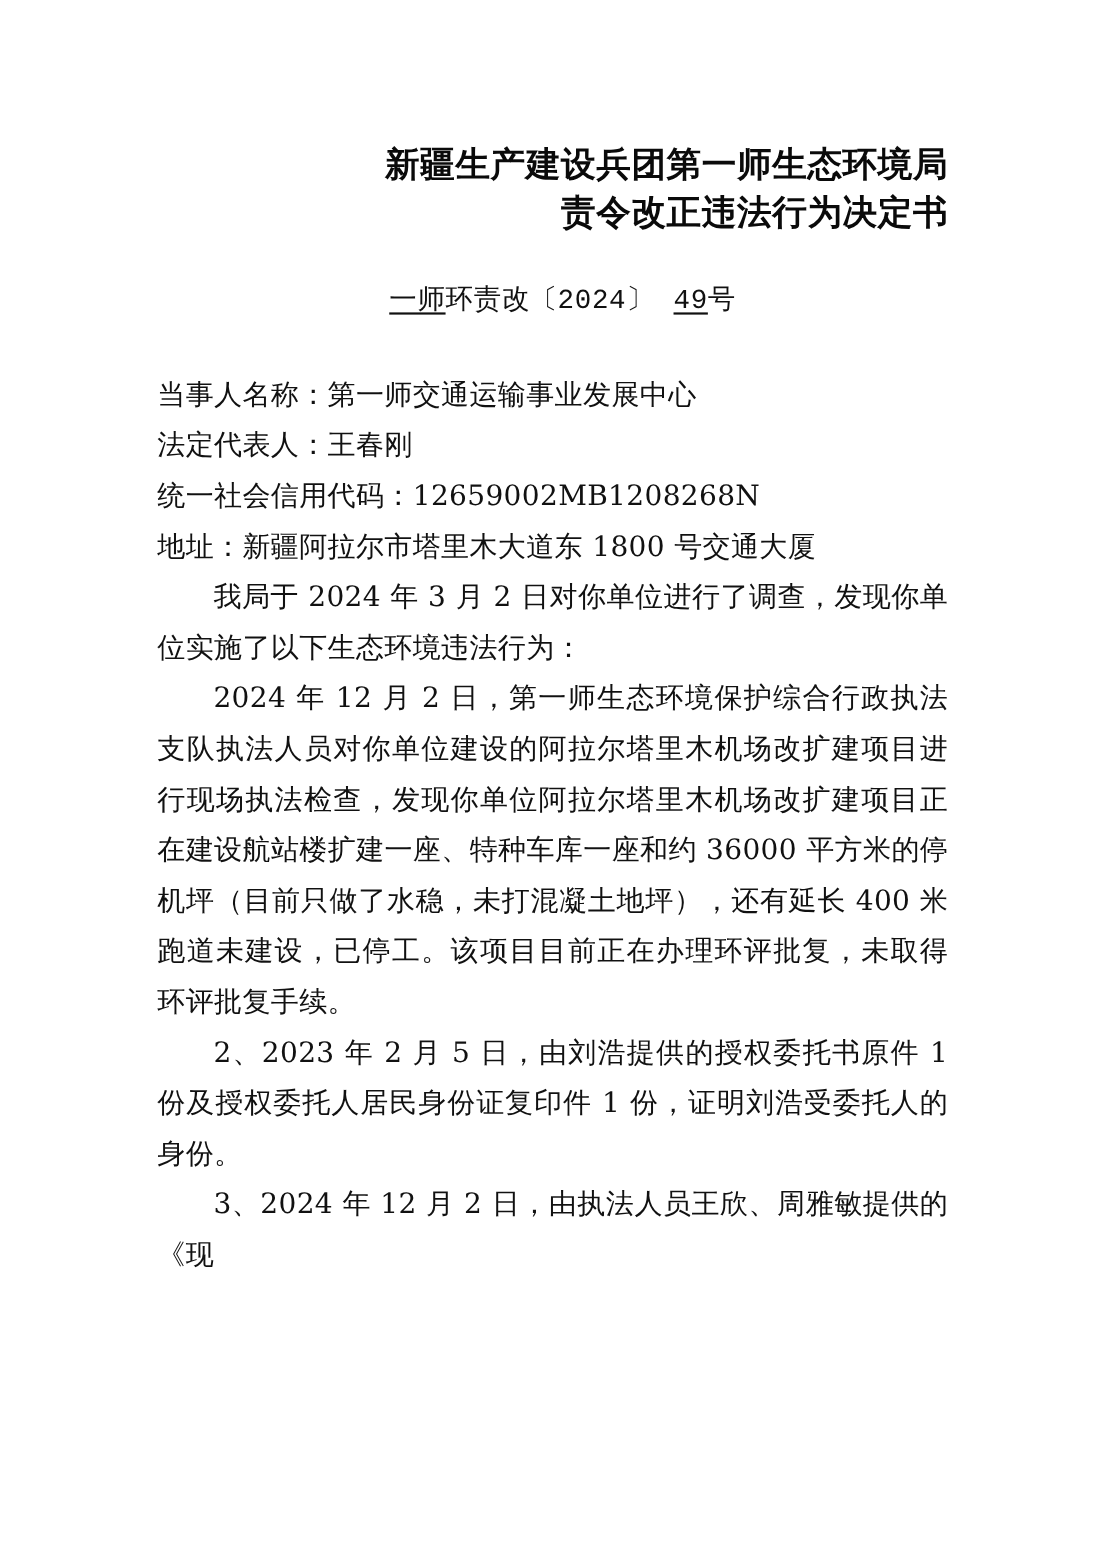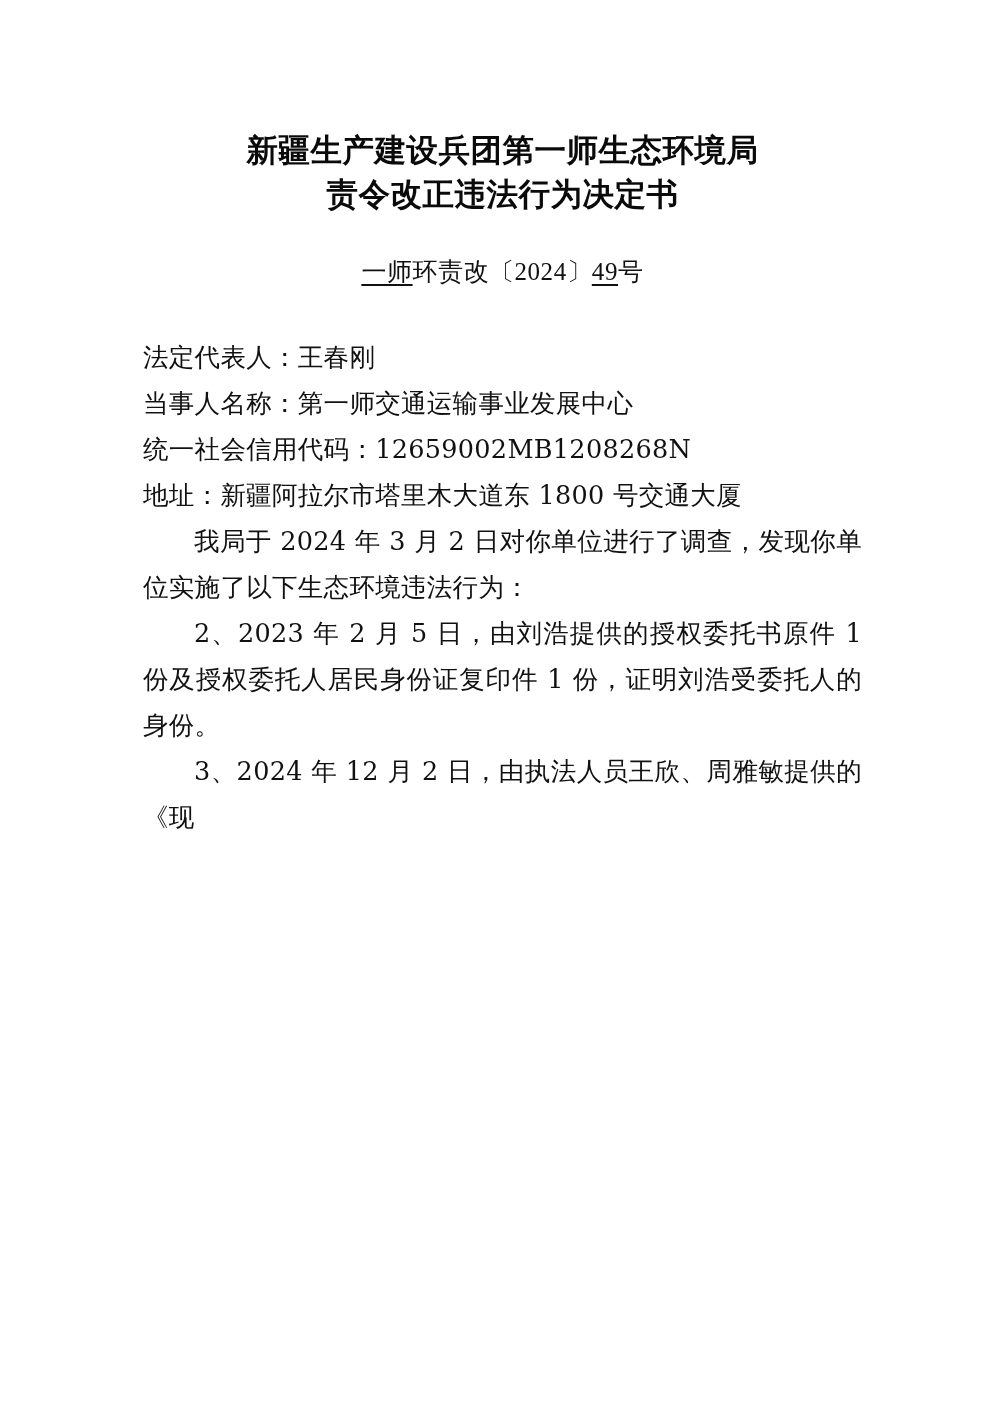--- a/index.html
+++ b/index.html
@@ -31,21 +31,21 @@
     position: absolute;
     left: 143px;
     top: 0;
     width: 719px;   
   }
 
   
   .doc-title {
     margin: 0;
     padding-top: 128px;
-    text-align: center;
+    text-align: right;
     font-family: "DejaVu Serif", "Liberation Serif", serif;
     font-weight: 700;
     font-size: 31.5px;
     line-height: 44px;
     letter-spacing: 0.5px;
     color: #0a0a0a;
   }
   .doc-title .line2 { display: block; }
 
   
@@ -55,20 +55,21 @@
     text-align: center;
     font-size: 25px;
     line-height: 40px;
     letter-spacing: 0.6px;
     color: #111;
   }
   .doc-number .u {
     text-decoration: underline;
     text-underline-offset: 4px;
     text-decoration-thickness: 1.5px;
+    margin-left: 18px;
   }
   .doc-number .brk { letter-spacing: 0; }
 
   
   .body-block {
     padding-top: 42px;
   }
 
   p.line,
   p.para {
@@ -84,43 +85,44 @@
 
   
   p.line { text-indent: 0; }
 
   
   p.para { text-indent: 2em; }
 
   
   p.para.clipped { }
 
-  .num { font-family: Liberation Serif, serif; }
+  .num { font-family: Liberation Mono, monospace; }
 </style>
 </head>
 <body>
 
 <div class="page">
   <div class="content">
 
     <h1 class="doc-title">
       <span>新疆生产建设兵团第一师生态环境局</span>
       <span class="line2">责令改正违法行为决定书</span>
     </h1>
 
     <p class="doc-number">
       <span class="u">一师</span><span>环责改</span><span class="brk">〔</span><span class="num">2024</span><span class="brk">〕</span><span class="u num">49</span><span>号</span>
     </p>
 
     <div class="body-block">
 
+      <p class="line">当事人名称：第一师交通运输事业发展中心</p>
       <p class="line">法定代表人：王春刚</p>
-      <p class="line">当事人名称：第一师交通运输事业发展中心</p>
       <p class="line">统一社会信用代码：12659002MB1208268N</p>
       <p class="line">地址：新疆阿拉尔市塔里木大道东 1800 号交通大厦</p>
 
       <p class="para">我局于 2024 年 3 月 2 日对你单位进行了调查，发现你单位实施了以下生态环境违法行为：</p>
+      <p class="para">2024 年 12 月 2 日，第一师生态环境保护综合行政执法支队执法人员对你单位建设的阿拉尔塔里木机场改扩建项目进行现场执法检查，发现你单位阿拉尔塔里木机场改扩建项目正在建设航站楼扩建一座、特种车库一座和约 36000 平方米的停机坪（目前只做了水稳，未打混凝土地坪），还有延长 400 米跑道未建设，已停工。该项目目前正在办理环评批复，未取得环评批复手续。</p>
       <p class="para">2、2023 年 2 月 5 日，由刘浩提供的授权委托书原件 1 份及授权委托人居民身份证复印件 1 份，证明刘浩受委托人的身份。</p>
       <p class="para clipped">3、2024 年 12 月 2 日，由执法人员王欣、周雅敏提供的《现</p>
 
     </div>
   </div>
 </div>
 
 </body></html>

